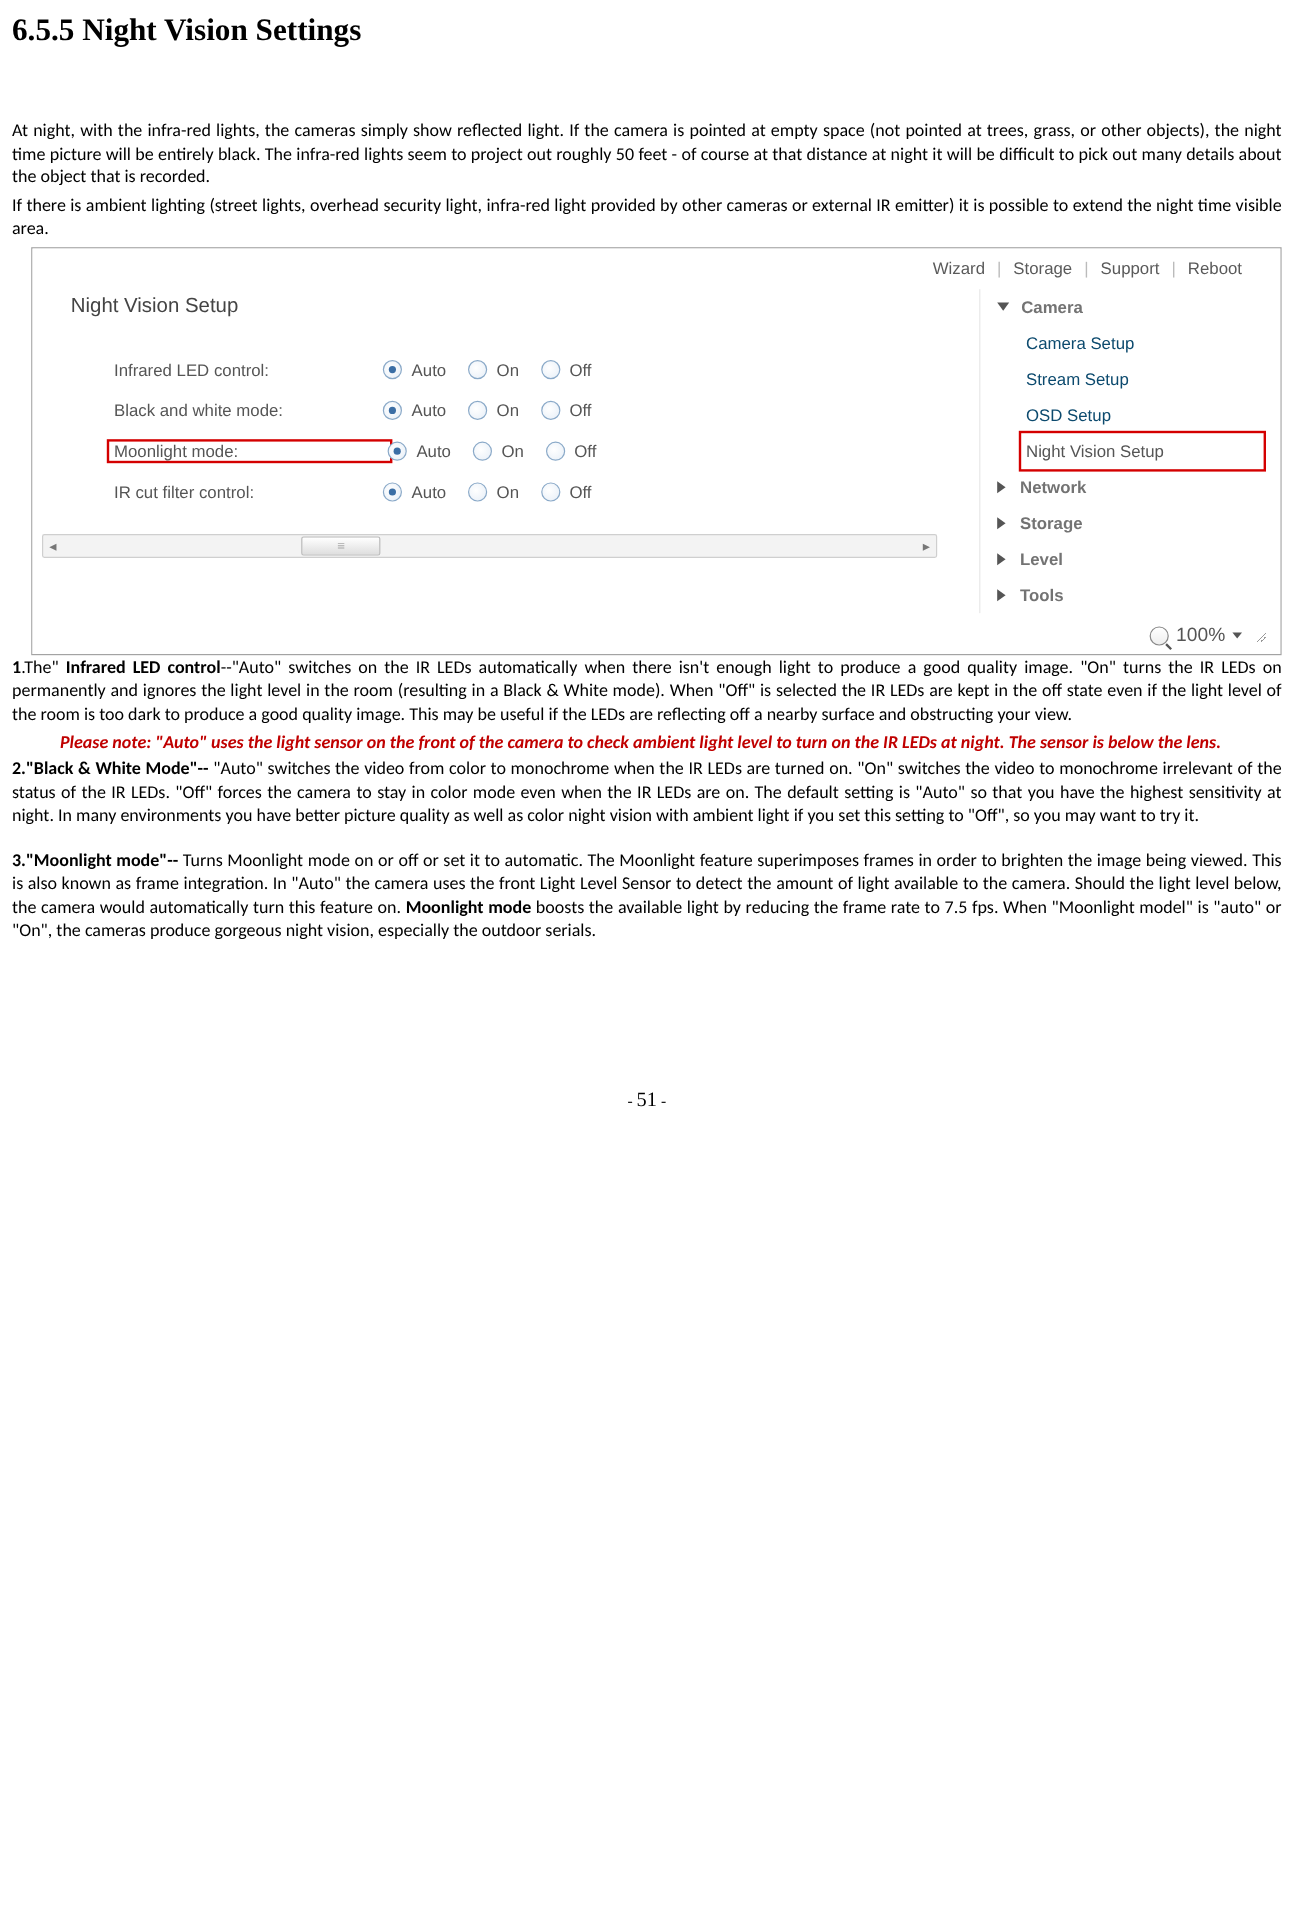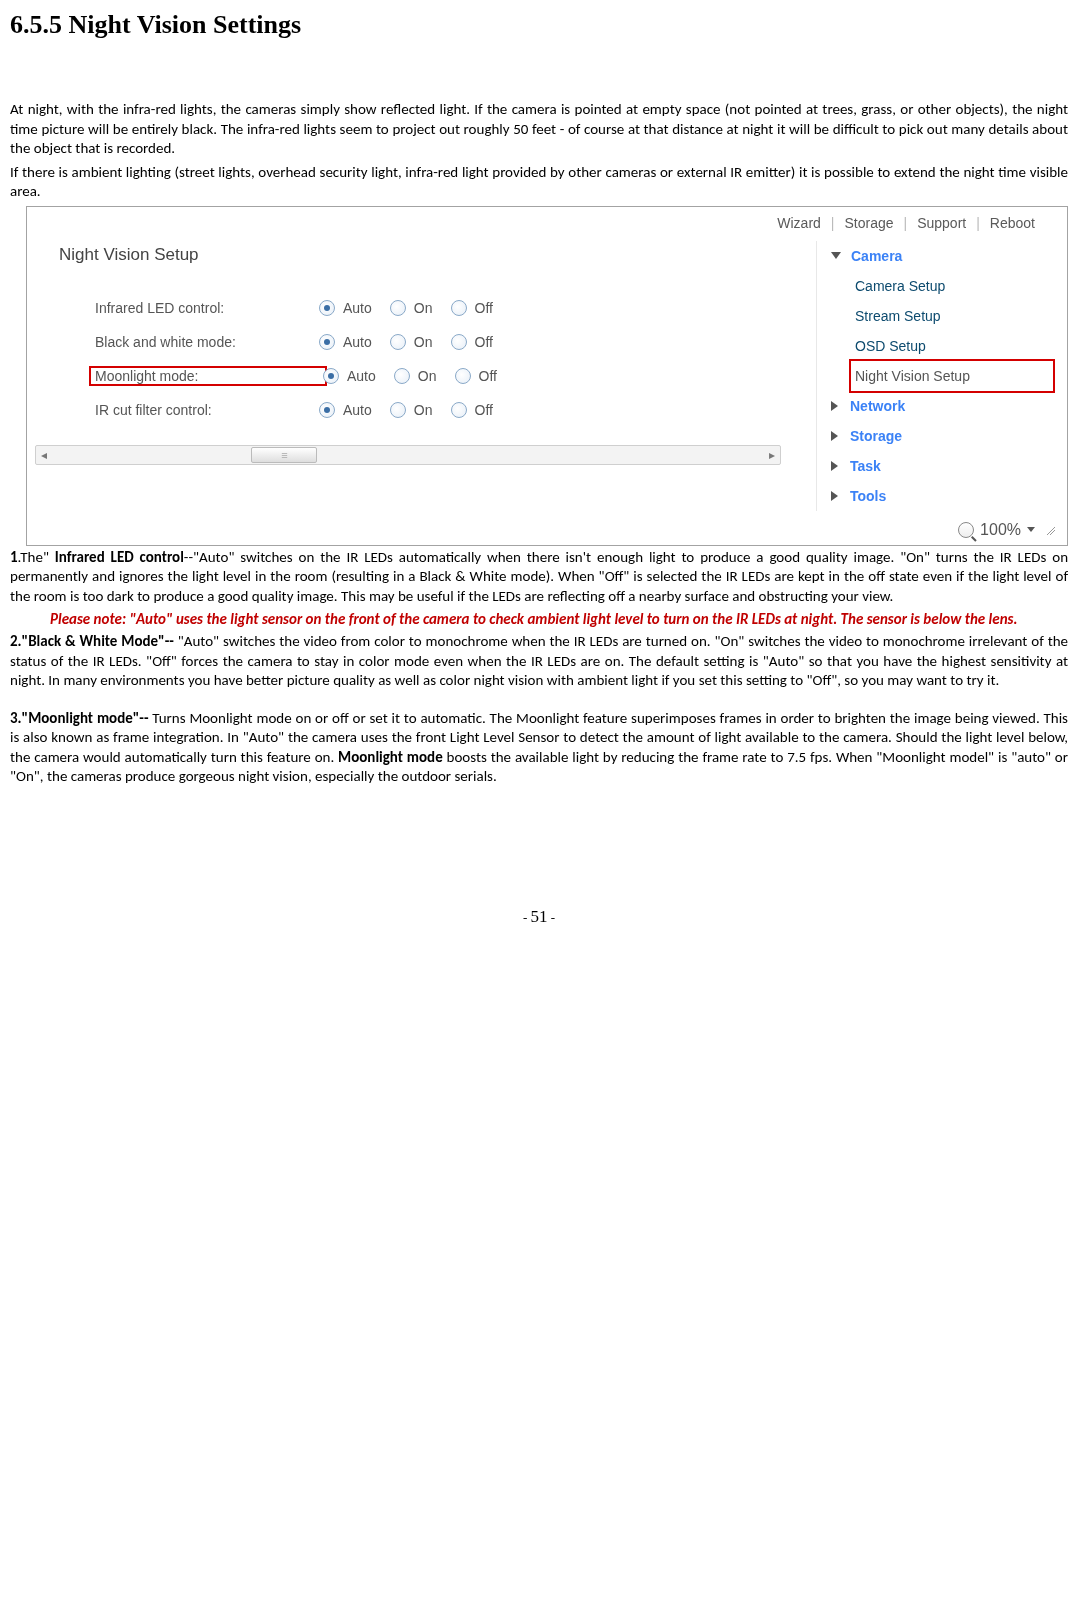--- a/index.html
+++ b/index.html
@@ -77,21 +77,21 @@
     border-left: 1px solid #e8e8e8;
     padding: 0 6px 0 10px;
   }
   .sb-row {
     display: flex;
     align-items: center;
     padding: 7px 0 7px 4px;
     cursor: pointer;
     color: #555;
   }
-  .sb-row.header { font-weight: bold; color: #3b82f6; }
+  .sb-row.header { font-weight: bold; color: #737373; }
   .sb-row.sub { padding-left: 28px; font-weight: normal; color: #0c4a6e; }
   .sb-row.sub.highlight {
     border: 2px solid #d40000;
     margin-left: 22px;
     padding-left: 4px;
     margin-right: 2px;
     color: #555;
     margin-top: -2px;
     margin-bottom: -2px;
   }
@@ -332,21 +332,21 @@
         <div class="sb-row header">
           <span class="chev right"></span>
           <span>Network</span>
         </div>
         <div class="sb-row header">
           <span class="chev right"></span>
           <span>Storage</span>
         </div>
         <div class="sb-row header">
           <span class="chev right"></span>
-          <span>Task</span>
+          <span>Level</span>
         </div>
         <div class="sb-row header">
           <span class="chev right"></span>
           <span>Tools</span>
         </div>
       </div>
     </div>
 
     <div class="zoom-bar">
       <span class="zoom-ico"></span>

